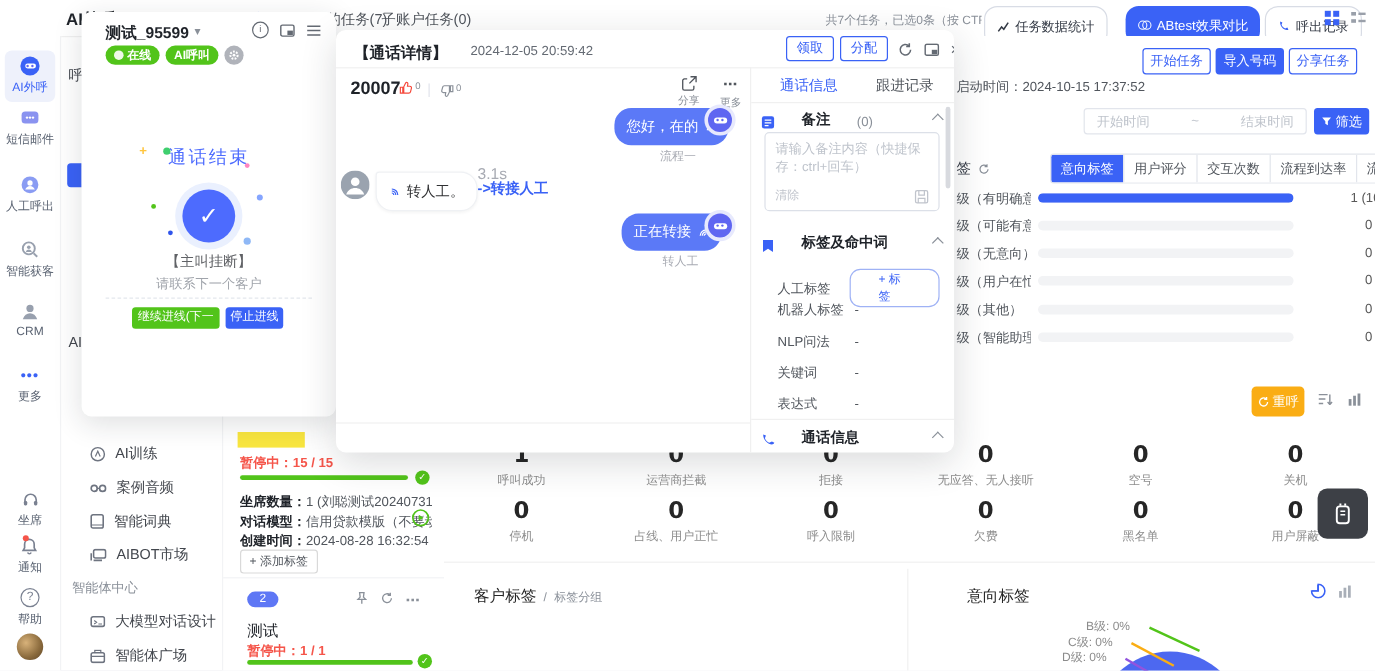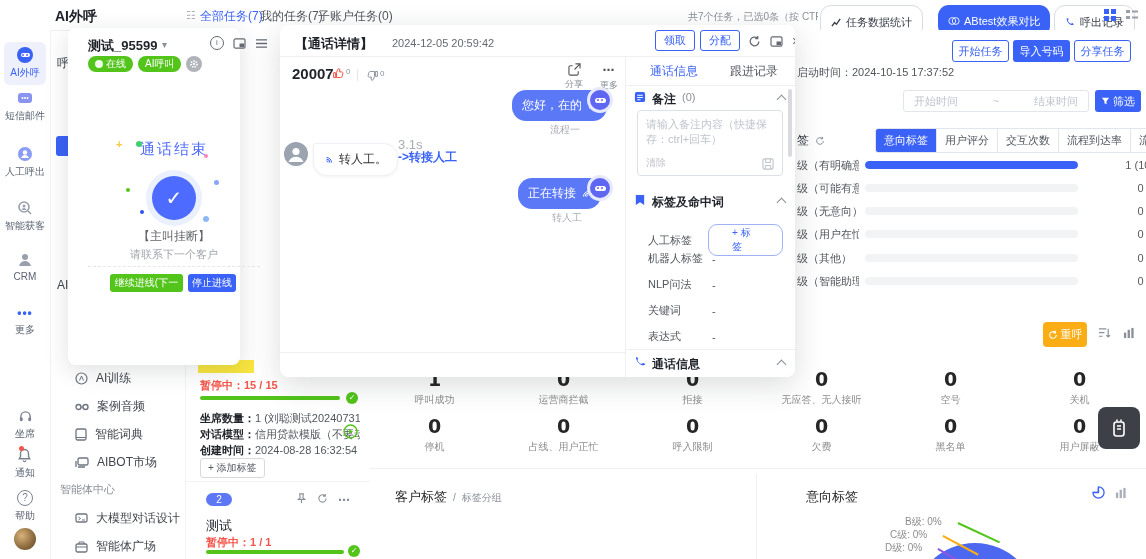--- a/index.html
+++ b/index.html
@@ -109,27 +109,27 @@
   .pie-lbl{font-size:10px;color:#8c8c8c;white-space:nowrap;}
   #pl0{left:535px;top:485px;}#pl1{left:520px;top:498px;}#pl2{left:515px;top:511px;}
   .pie-line{position:absolute;height:1.5px;transform-origin:left center;}
   #pline0{left:588px;top:492px;width:46px;background:#52c41a;transform:rotate(25deg);}
   #pline1{left:573px;top:505px;width:40px;background:#faad14;transform:rotate(28deg);}
   #pline2{left:568px;top:518px;width:32px;background:#9254de;transform:rotate(30deg);}
 
   #float-widget{left:1098px;top:407px;width:42px;height:42px;background:#3d4046;border-radius:8px;display:flex;align-items:center;justify-content:center;z-index:4;}
 
   
-  #call-panel{left:68px;top:28px;width:172px;height:337px;background:#fff;border-radius:8px;
+  #call-panel{left:68px;top:10px;width:212px;height:337px;background:#fff;border-radius:8px;
     box-shadow:0 6px 24px rgba(31,35,41,.14);z-index:6;}
   #cp-title{left:20px;top:9px;font-size:13px;font-weight:bold;color:#1f2329;}
   #cp-caret{left:94px;top:11px;color:#8a9099;font-size:10px;}
   #cp-icons{left:142px;top:8px;display:flex;gap:9px;color:#646a73;align-items:center;}
   .gpill{height:16px;border-radius:9px;background:#52c41a;color:#fff;font-size:10px;display:flex;align-items:center;gap:3px;padding:0 7px;}
-  #cp-pills{left:20px;top:28px;display:flex;gap:5px;align-items:center;}
+  #cp-pills{left:20px;top:28px;display:flex;gap:5px;align-items:center;font-weight:bold;}
   #cp-gear{width:16px;height:16px;border-radius:50%;background:#b0b3ba;display:flex;align-items:center;justify-content:center;}
   #cp-result{left:0;top:112px;width:212px;text-align:center;font-size:15px;color:#4d6bfe;letter-spacing:2px;}
   #cp-illu{left:78px;top:142px;width:56px;height:56px;border-radius:50%;background:#eaf0fe;display:flex;align-items:center;justify-content:center;}
   #cp-illu .core{width:44px;height:44px;border-radius:50%;background:#4d6bfe;color:#fff;font-size:20px;font-weight:bold;display:flex;align-items:center;justify-content:center;}
   .dot{border-radius:50%;position:absolute;}
   #cp-hangup{left:0;top:200px;width:212px;text-align:center;font-size:12px;color:#606266;}
   #cp-hint{left:0;top:219px;width:212px;text-align:center;font-size:11px;color:#a0a4ab;}
   #cp-dash{left:20px;top:238px;width:172px;border-top:1px dashed #e4e7ed;}
   #cp-btn-continue{left:42px;top:246px;width:73px;height:18px;background:#52c41a;border-radius:3px;color:#fff;font-size:10px;line-height:18px;text-align:center;}
   #cp-btn-stop{left:120px;top:246px;width:48px;height:18px;background:#3a62f6;border-radius:3px;color:#fff;font-size:10px;line-height:18px;text-align:center;}
@@ -178,21 +178,21 @@
   #pl-track{width:148px;height:3px;background:#eef0f4;border-radius:2px;margin-left:2px;}
   #pl-time{margin-left:10px;font-size:10px;}
   #pl-sep{color:#e2e5ec;margin:0 4px;}
 
   
   .rtab{font-size:12px;color:#51565d;}
   .rtab.active{color:#3a62f6;}
   #rp-tabs{left:370px;top:38px;display:flex;gap:32px;}
   #rp-tab-divider{left:346px;top:60px;width:169px;height:1px;background:#f0f0f0;}
   #rp-scrollbar{left:508px;top:64px;width:4px;height:68px;background:#d8dadf;border-radius:2px;}
-  .sec-head{display:flex;align-items:flex-start;gap:6px;font-size:12px;font-weight:bold;color:#1f2329;}
+  .sec-head{display:flex;align-items:flex-end;gap:22px;font-size:12px;font-weight:bold;color:#1f2329;}
   #note-head{left:354px;top:66px;width:150px;justify-content:flex-start;}
   #note-count{font-weight:normal;color:#8a9099;font-size:11px;}
   .chev{width:6px;height:6px;border-top:1.5px solid #8a9099;border-right:1.5px solid #8a9099;display:inline-block;}
   .chev.up{transform:rotate(-45deg);}
   #note-chev{left:498px;top:71px;}
   #note-box{left:357px;top:85px;width:146px;height:66px;border:1px solid #dce0e8;border-radius:4px;box-sizing:border-box;}
   #note-ta{width:100%;height:40px;border:none;resize:none;outline:none;font-family:inherit;font-size:11px;color:#303133;padding:6px 8px;box-sizing:border-box;background:transparent;}
   #note-ta::placeholder{color:#bfc4cc;}
   #note-clear{position:absolute;left:8px;bottom:5px;font-size:10px;color:#c0c4cc;}
   #note-save{position:absolute;right:8px;bottom:5px;color:#c0c4cc;}

